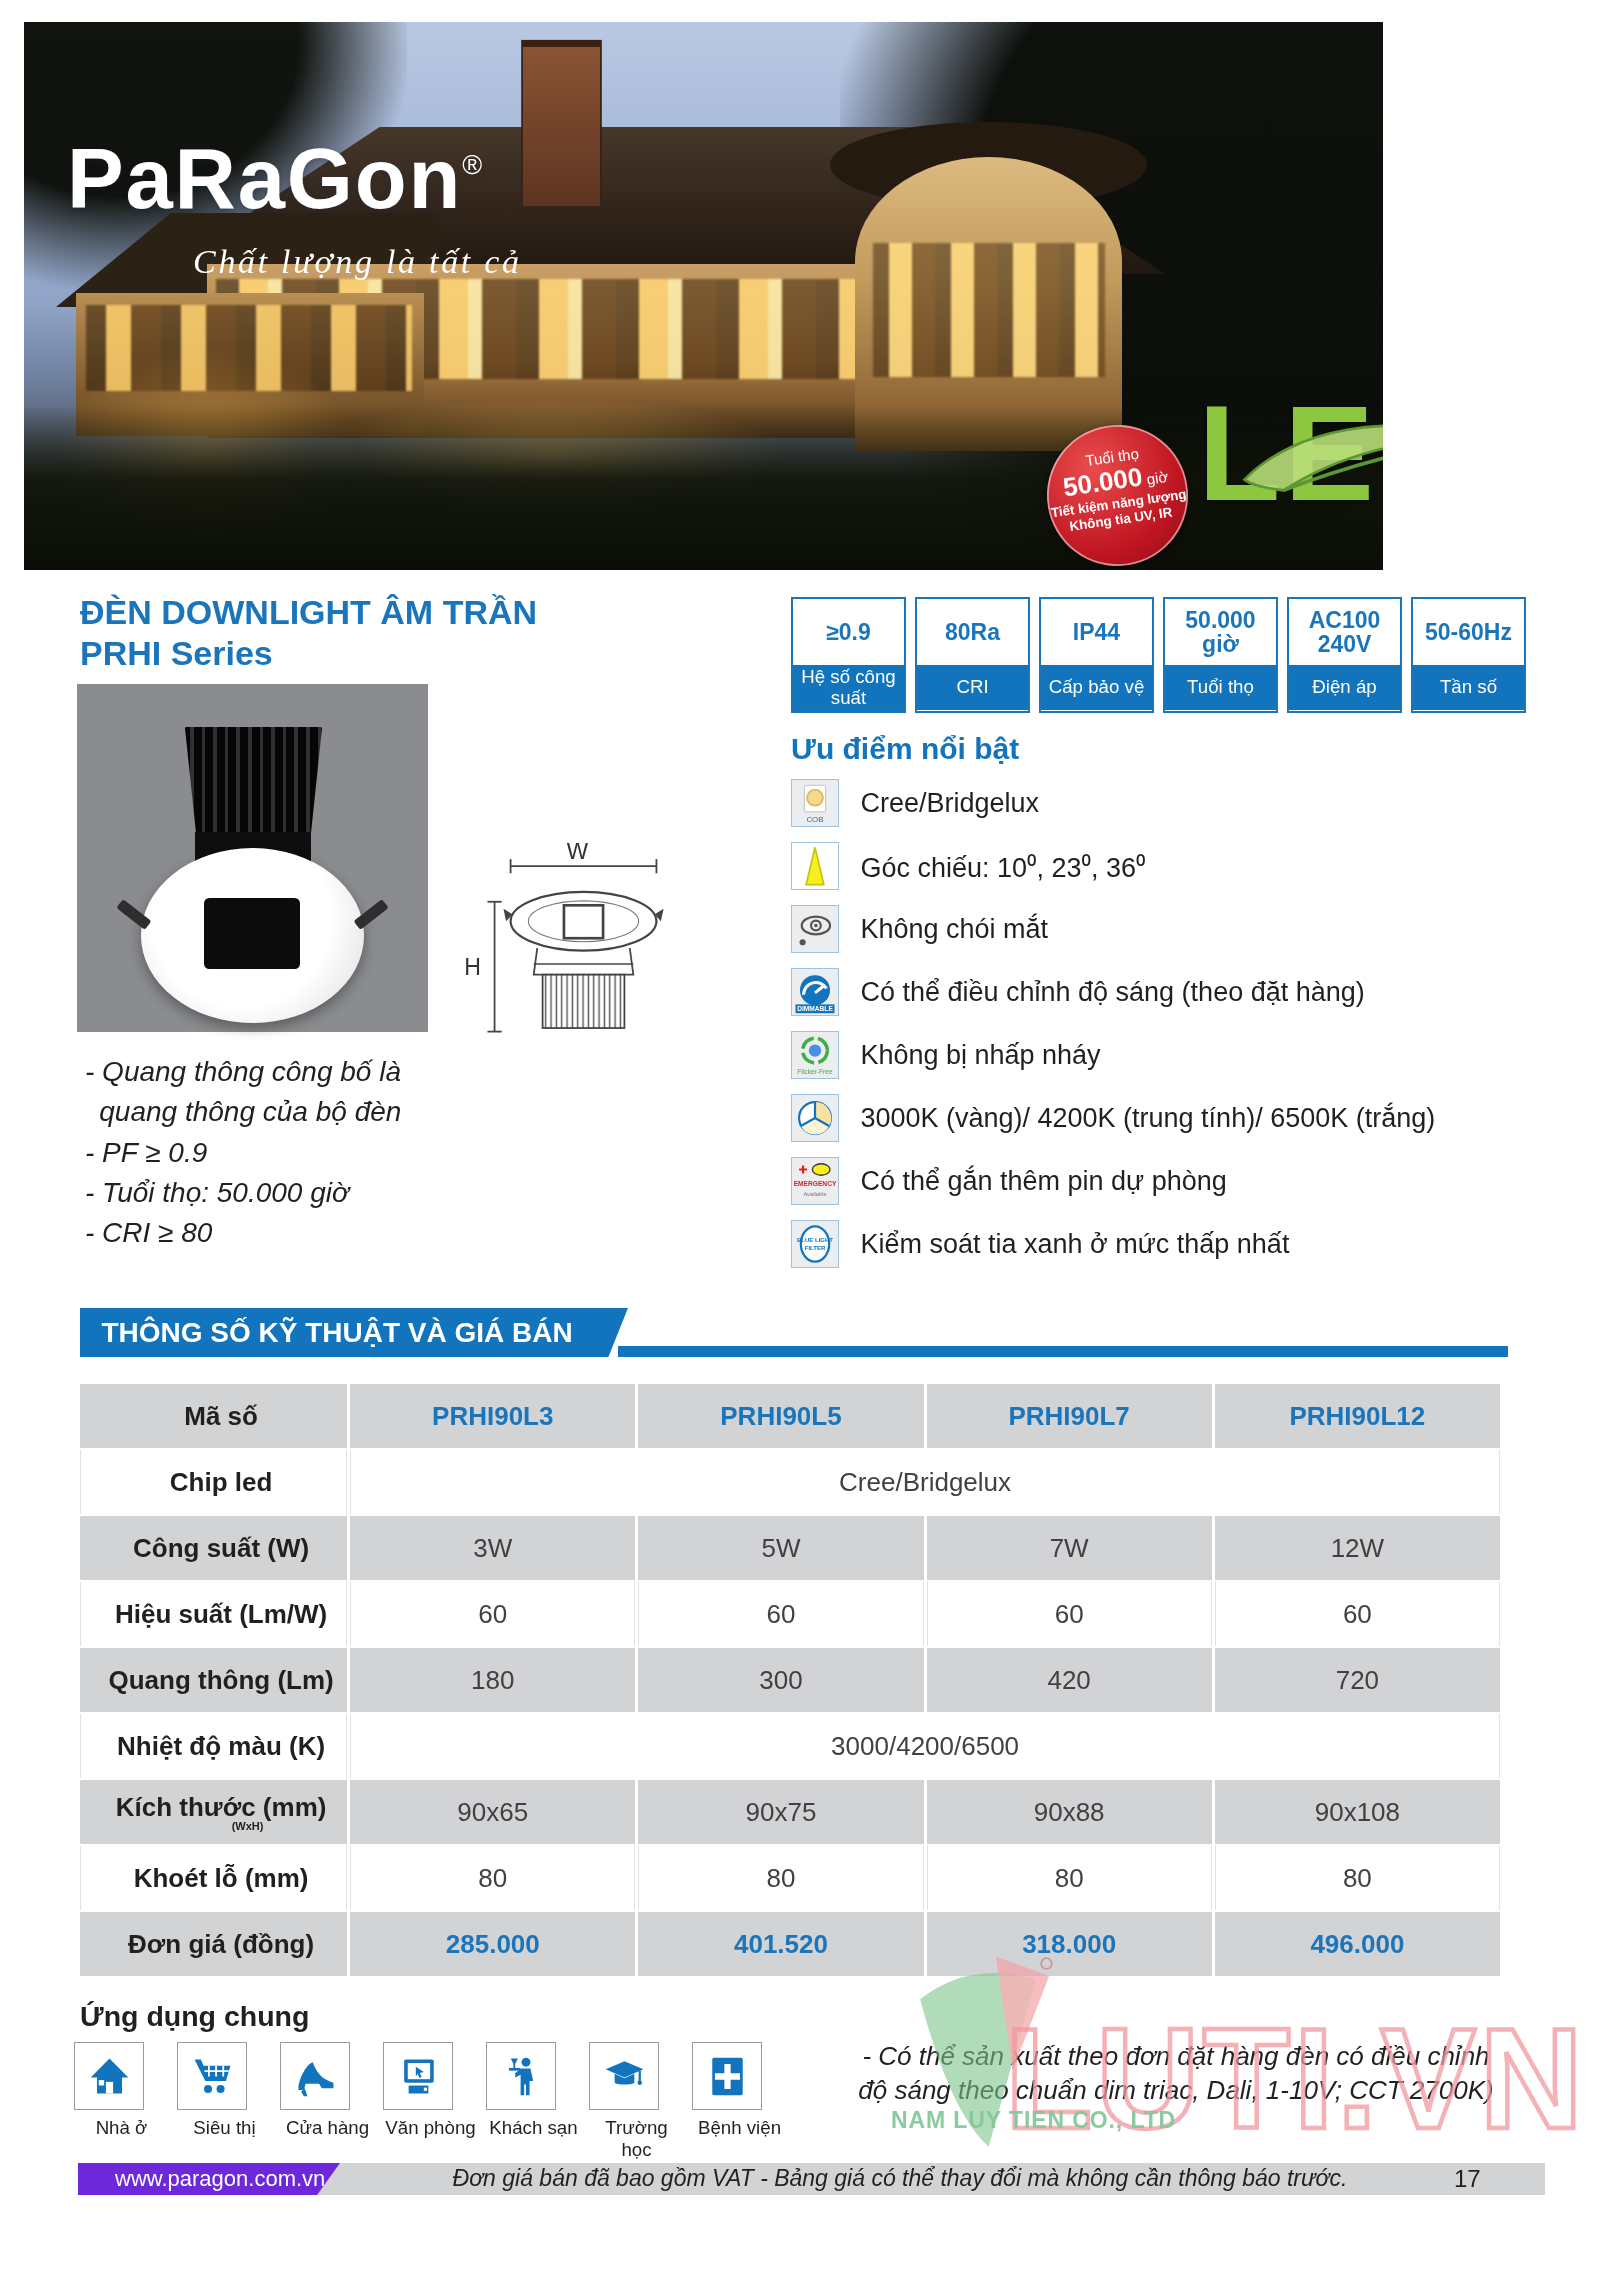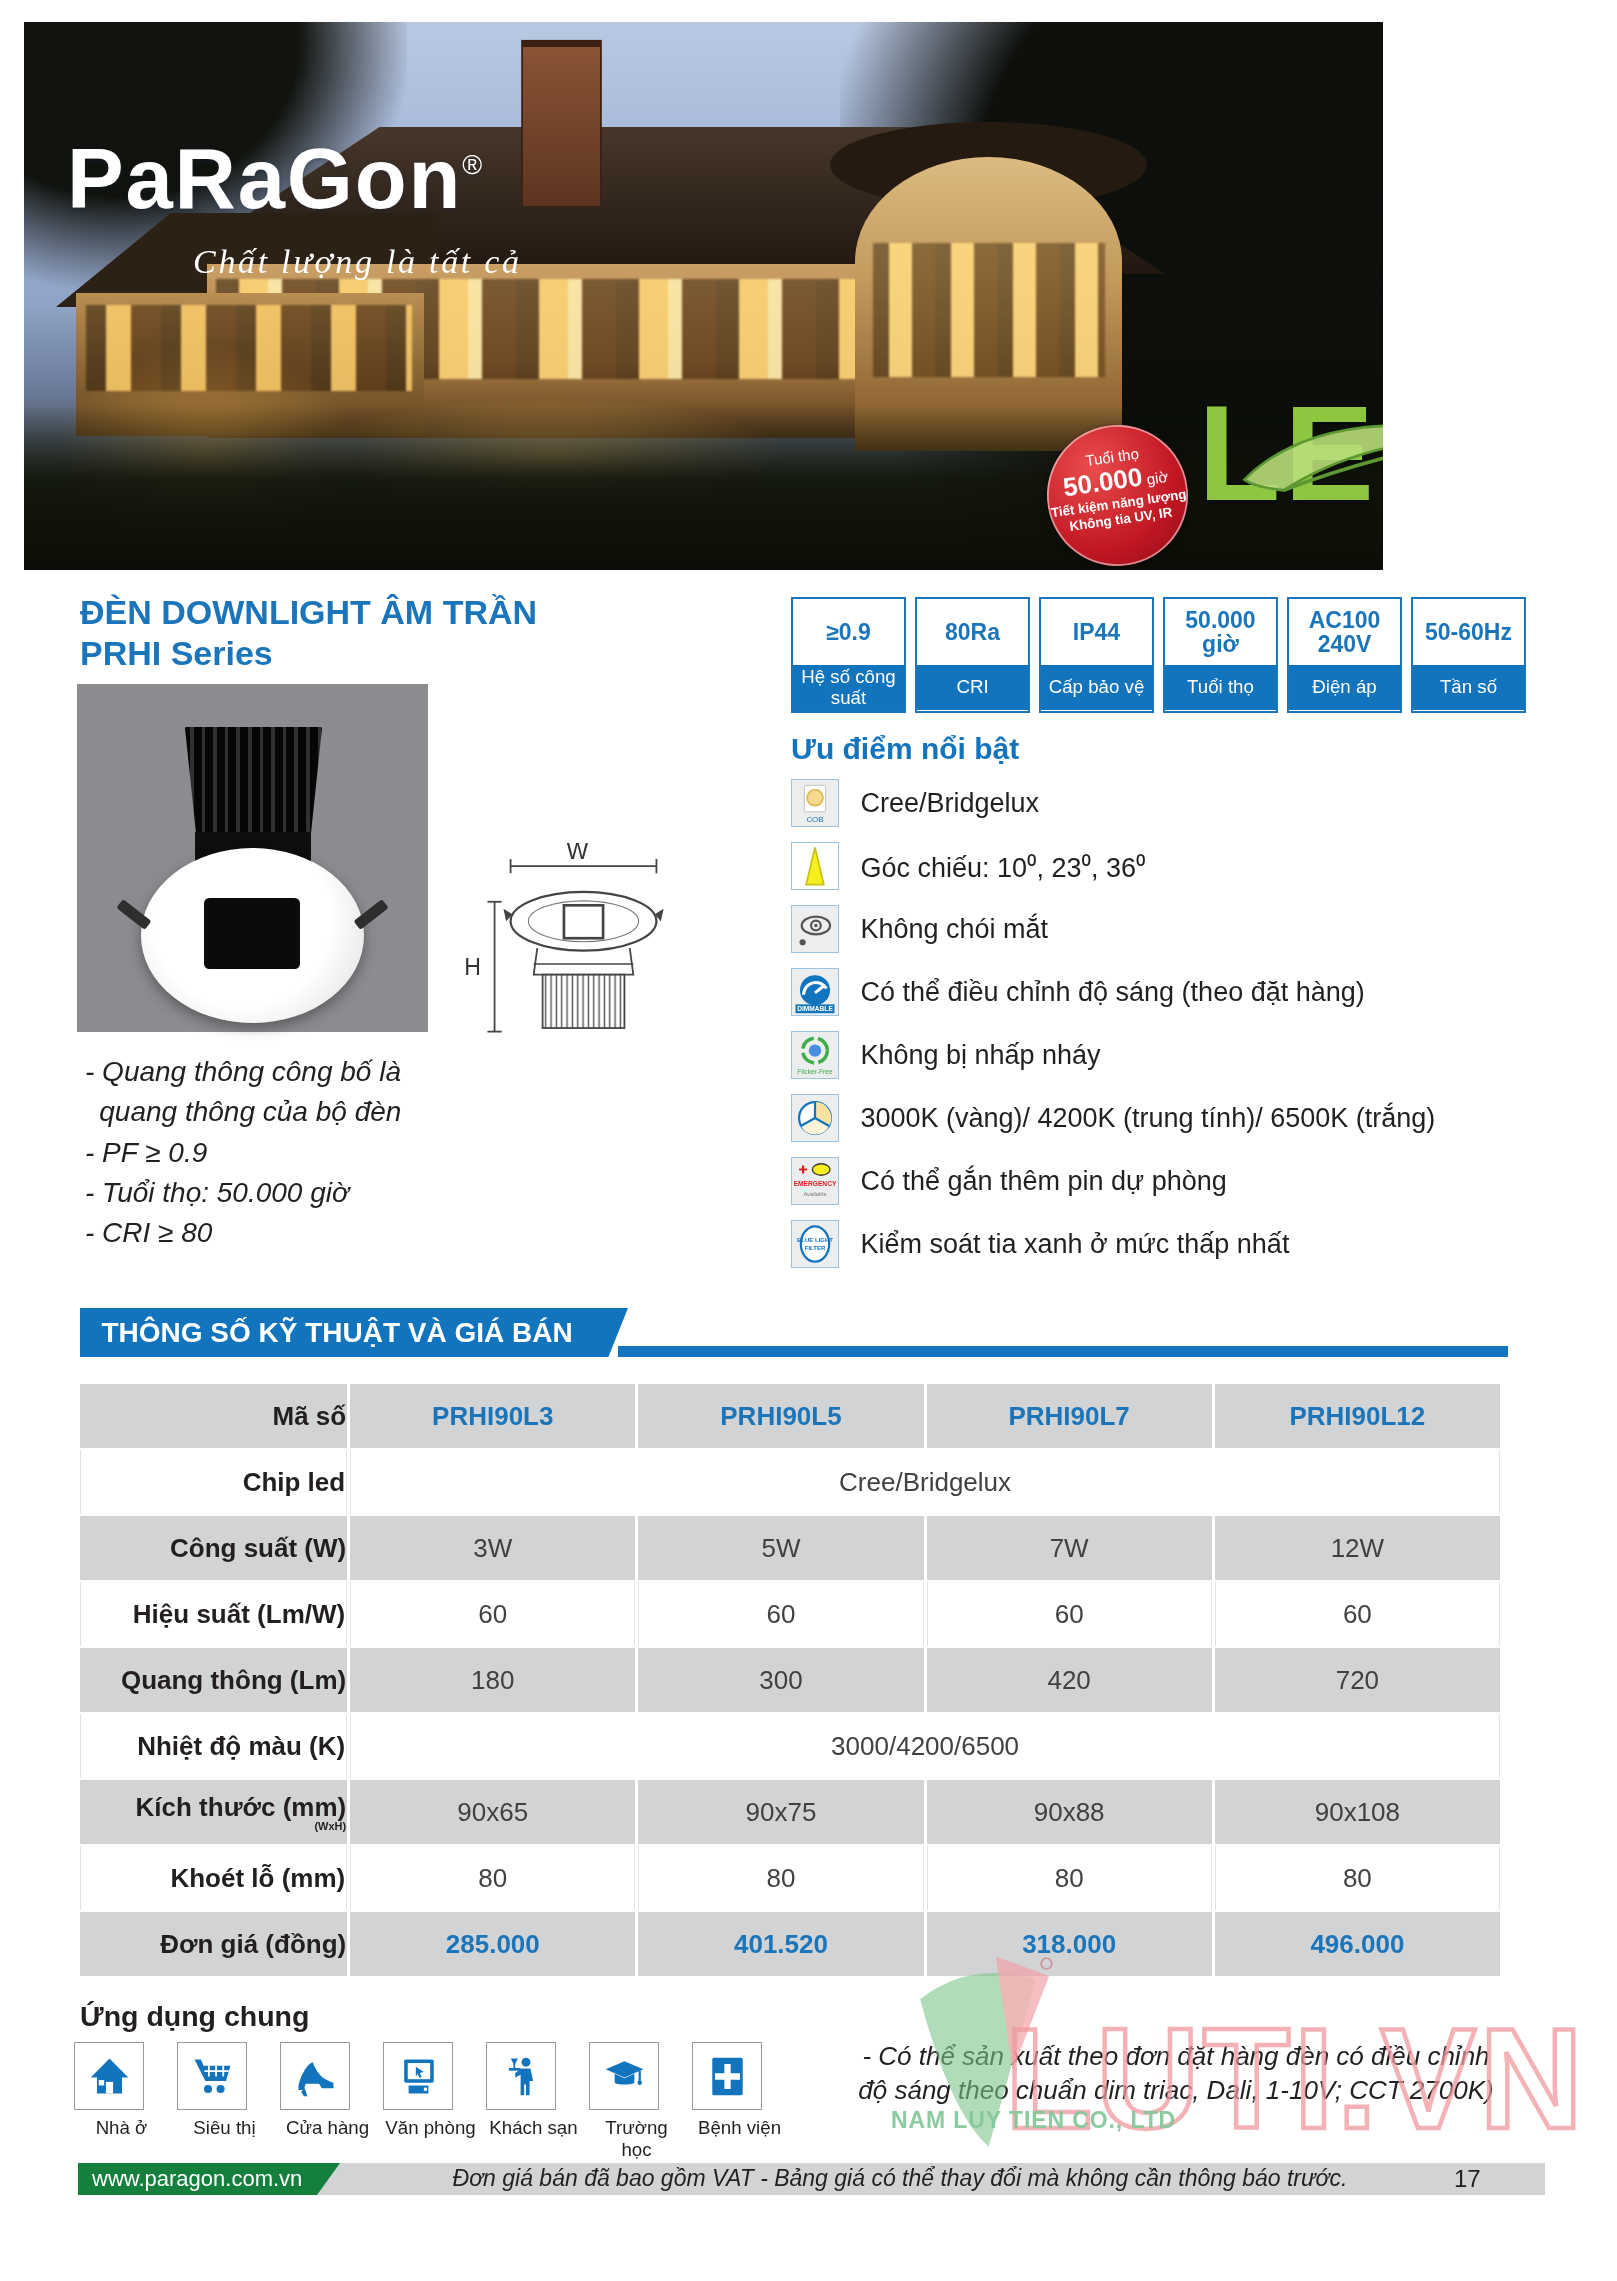--- a/index.html
+++ b/index.html
@@ -112,21 +112,21 @@
   .ftext{font-size:27px;color:#231f20;white-space:nowrap;}
 
   
   .spec-bar{position:absolute;left:80px;top:1308px;width:548px;height:49px;background:#1274bd;
         clip-path:polygon(0 0,100% 0,calc(100% - 19.6px) 100%,0 100%);
         color:#fff;font-weight:bold;font-size:28px;line-height:49px;padding-left:21.4px;box-sizing:border-box;}
   .spec-underline{position:absolute;left:618px;top:1346px;width:890px;height:10.7px;background:#1274bd;}
   .spec-table{position:absolute;left:77px;top:1382px;width:1426px;border-collapse:separate;
         border-spacing:3.6px 2.7px;table-layout:fixed;}
   .spec-table th,.spec-table td{height:62px;vertical-align:middle;font-size:26px;}
-  .lbl{text-align:right;padding-left:16px;font-weight:bold;color:#231f20;}
+  .lbl{text-align:center;padding-left:16px;font-weight:bold;color:#231f20;}
   .val{text-align:center;color:#414042;font-weight:normal;}
   .model{text-align:center;color:#1b75bb;font-weight:bold;font-size:27px;}
   .price{color:#1b75bb !important;font-weight:bold;font-size:28px;}
   .row-gray th,.row-gray td{background:#d2d3d5;}
   .row-white td{background:#fff;border-left:0.9px solid #e2e3e5;border-right:0.9px solid #e2e3e5;}
   .sub{display:block;font-size:11px;font-weight:bold;margin-left:53px;margin-top:-3.6px;}
 
   
   .apps-h{position:absolute;left:80px;top:2000px;font-size:28.5px;font-weight:bold;}
   .apps{position:absolute;left:74px;top:2042px;display:flex;gap:8px;}
@@ -145,23 +145,23 @@
   .wm-company{position:absolute;left:891px;top:2107px;z-index:6;font-size:23px;font-weight:bold;
         color:rgba(134,199,154,.95);letter-spacing:0.9px;}
   .wm-slogan{position:absolute;left:958px;top:2149px;z-index:6;font-family:"Liberation Serif",serif;
         font-size:71px;color:rgba(156,194,164,.85);}
 
   
   .footer-gray{position:absolute;left:312px;top:2163px;width:1233px;height:32px;background:#d1d3d4;
         clip-path:polygon(25px 0,100% 0,100% 100%,0 100%);z-index:2;}
   .footer-note{position:absolute;left:419px;top:2165px;width:962px;text-align:center;
         font-style:italic;font-size:23px;color:#231f20;z-index:3;}
-  .footer-blue{position:absolute;left:78px;top:2163px;width:262px;height:32px;background:#15803d;
+  .footer-blue{position:absolute;left:78px;top:2163px;width:262px;height:32px;background:#6d28d9;
         clip-path:polygon(0 0,100% 0,calc(100% - 23px) 100%,0 100%);z-index:3;
-        color:#fff;font-size:22px;line-height:32px;padding-left:14px;box-sizing:border-box;}
+        color:#fff;font-size:22px;line-height:32px;padding-left:37px;box-sizing:border-box;}
   .footer-page{position:absolute;left:1454px;top:2165px;font-size:24px;color:#231f20;z-index:3;}
 </style>
 </head>
 <body>
 
 <div class="page">
 
   <div class="hero">
     <div class="tree-left"></div>
     <div class="tree-right"></div>

